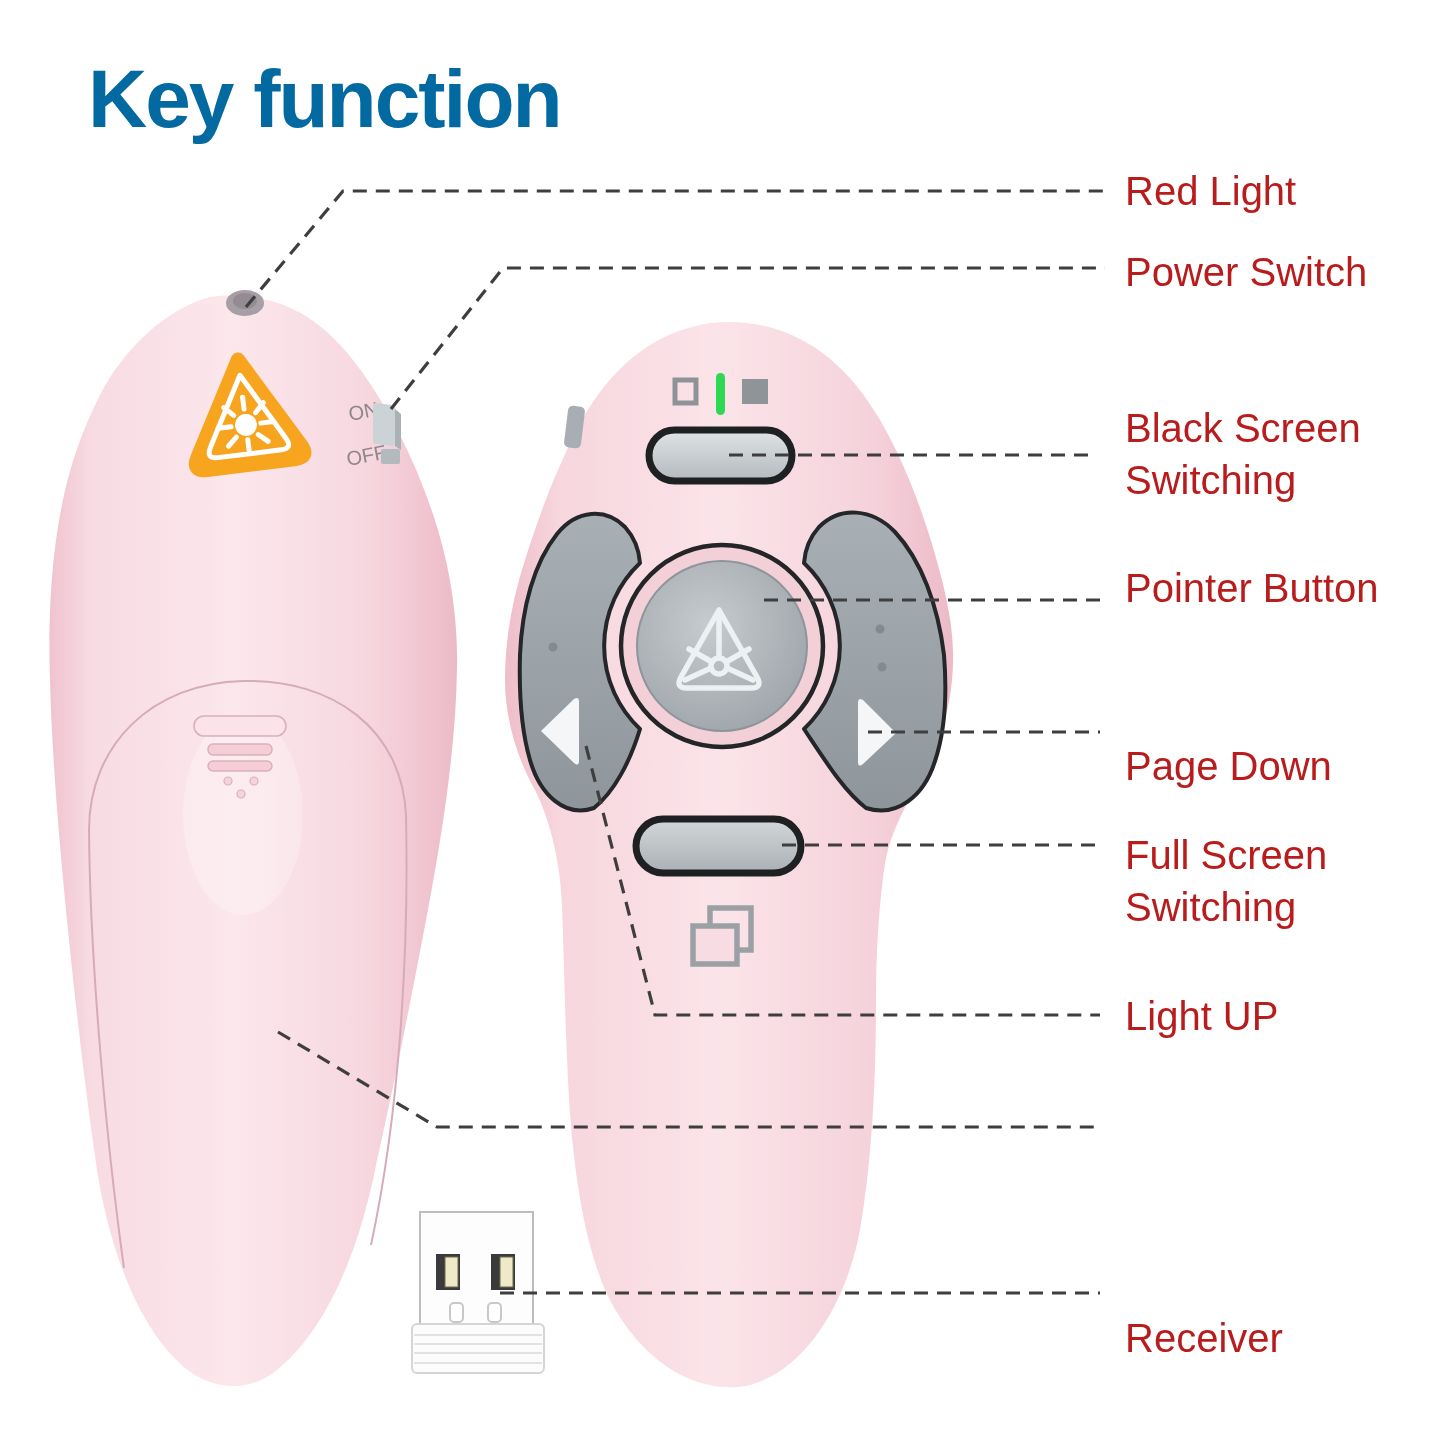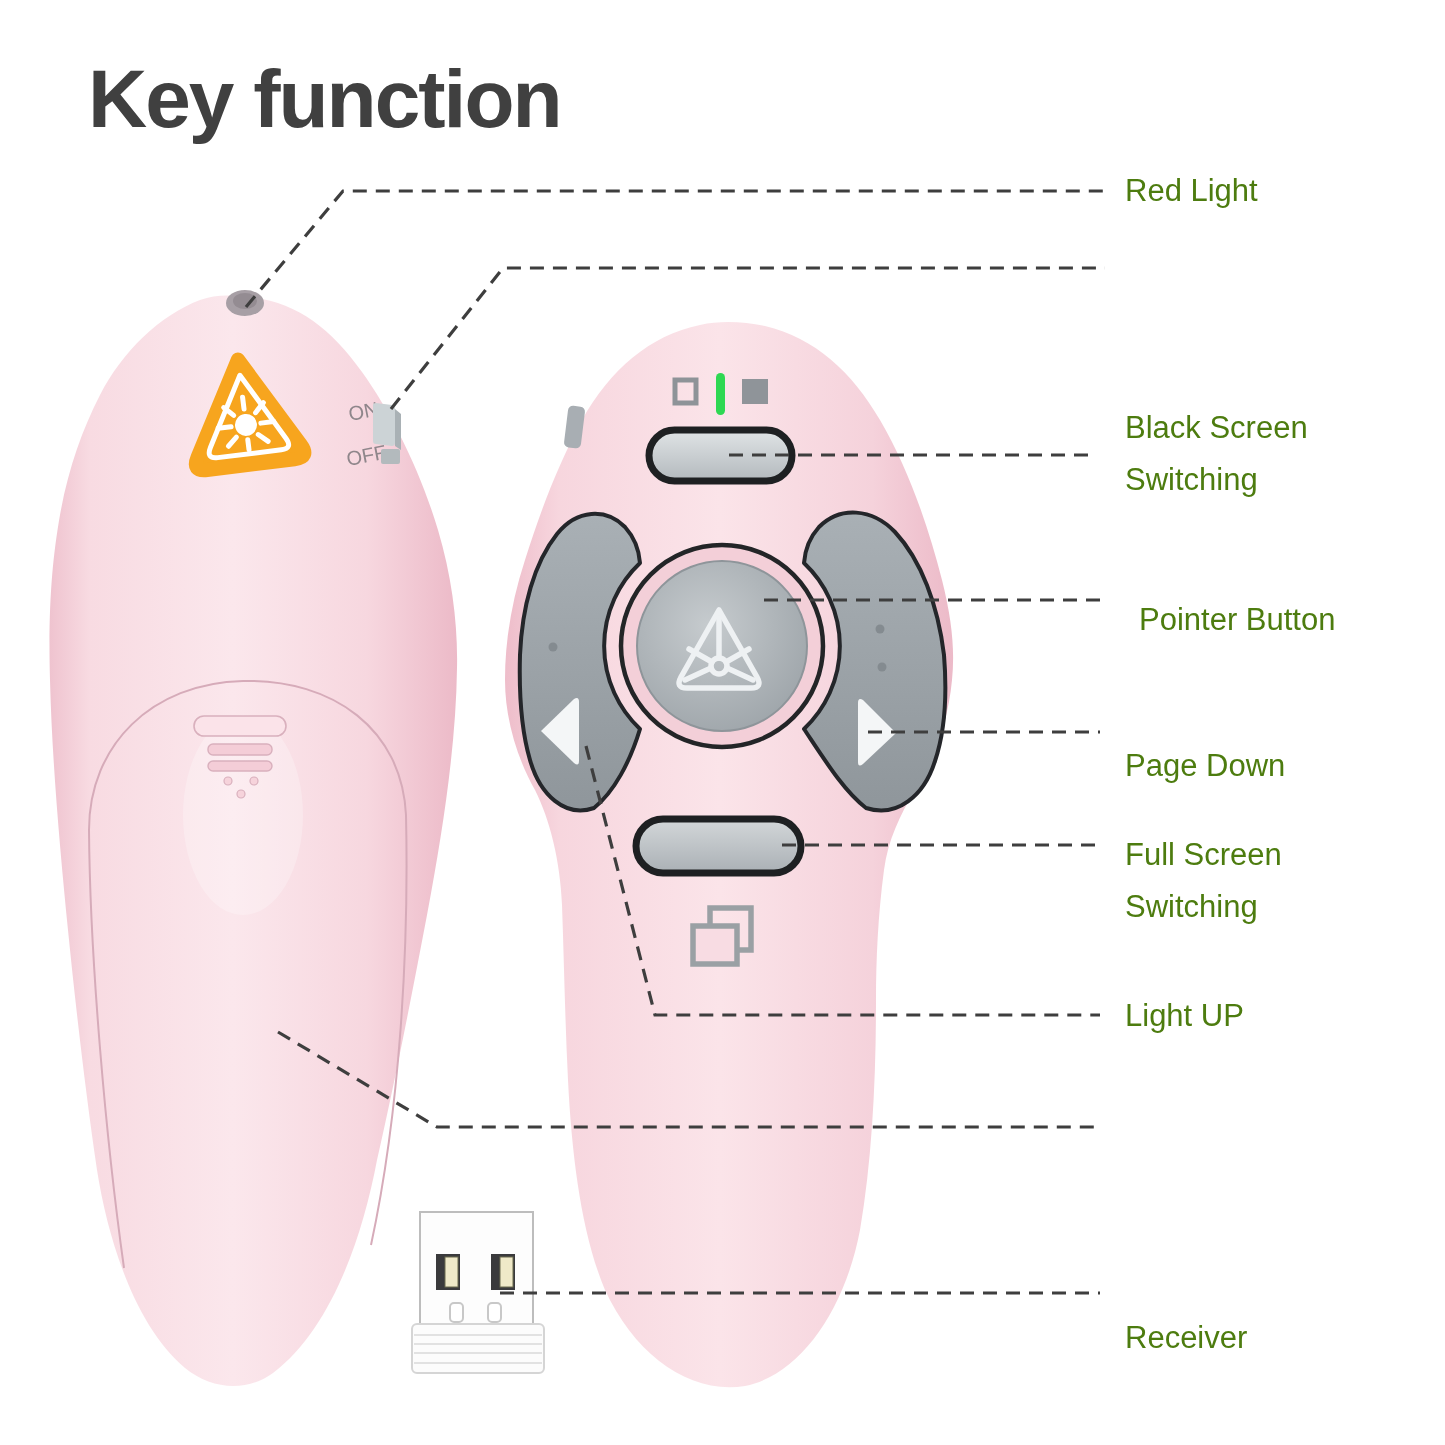--- a/index.html
+++ b/index.html
@@ -6,33 +6,33 @@
   .canvas{
     position:relative;
     width:1445px;height:1445px;
     background:#ffffff;
     font-family:"Liberation Sans", sans-serif;
     overflow:hidden;
   }
   .title{
     position:absolute;left:88px;top:52px;margin:0;
     font-size:82px;font-weight:800;letter-spacing:-2px;
-    color:#404040;
+    color:#0369a1;
   }
   .diagram-svg{position:absolute;left:0;top:0;}
   .callout{
     position:absolute;left:1125px;
-    font-size:31px;line-height:52px;color:#4d7c0f;
+    font-size:40px;line-height:52px;color:#b91c1c;
     white-space:nowrap;
   }
   .callout span{display:block;}
   .c-red-light{top:165px;}
   .c-power-switch{top:246px;}
   .c-black-screen{top:402px;}
-  .c-pointer{top:594px;margin-left:14px;}
+  .c-pointer{top:562px;}
   .c-page-down{top:740px;}
   .c-full-screen{top:819px;margin-top:10px;}
   .c-page-up{top:990px;}
   .c-battery-bay{top:1104px;}
   .c-receiver{top:1312px;}
 </style>
 </head>
 <body>
 
 <div class="canvas">
@@ -235,20 +235,23 @@
       <path d="M 782,845 L 1100,845"></path>
       <path d="M 586,746 L 655,1015 L 1100,1015"></path>
       <path d="M 278,1032 L 437,1127 L 1100,1127"></path>
       <path d="M 500,1293 L 1100,1293"></path>
     </g>
   </svg>
 
   <div class="callout c-red-light">
     <span>Red Light</span>
   </div>
+  <div class="callout c-power-switch">
+    <span>Power Switch</span>
+  </div>
   <div class="callout c-black-screen">
     <span>Black Screen</span>
     <span>Switching</span>
   </div>
   <div class="callout c-pointer">
     <span>Pointer Button</span>
   </div>
   <div class="callout c-page-down">
     <span>Page Down</span>
   </div>

